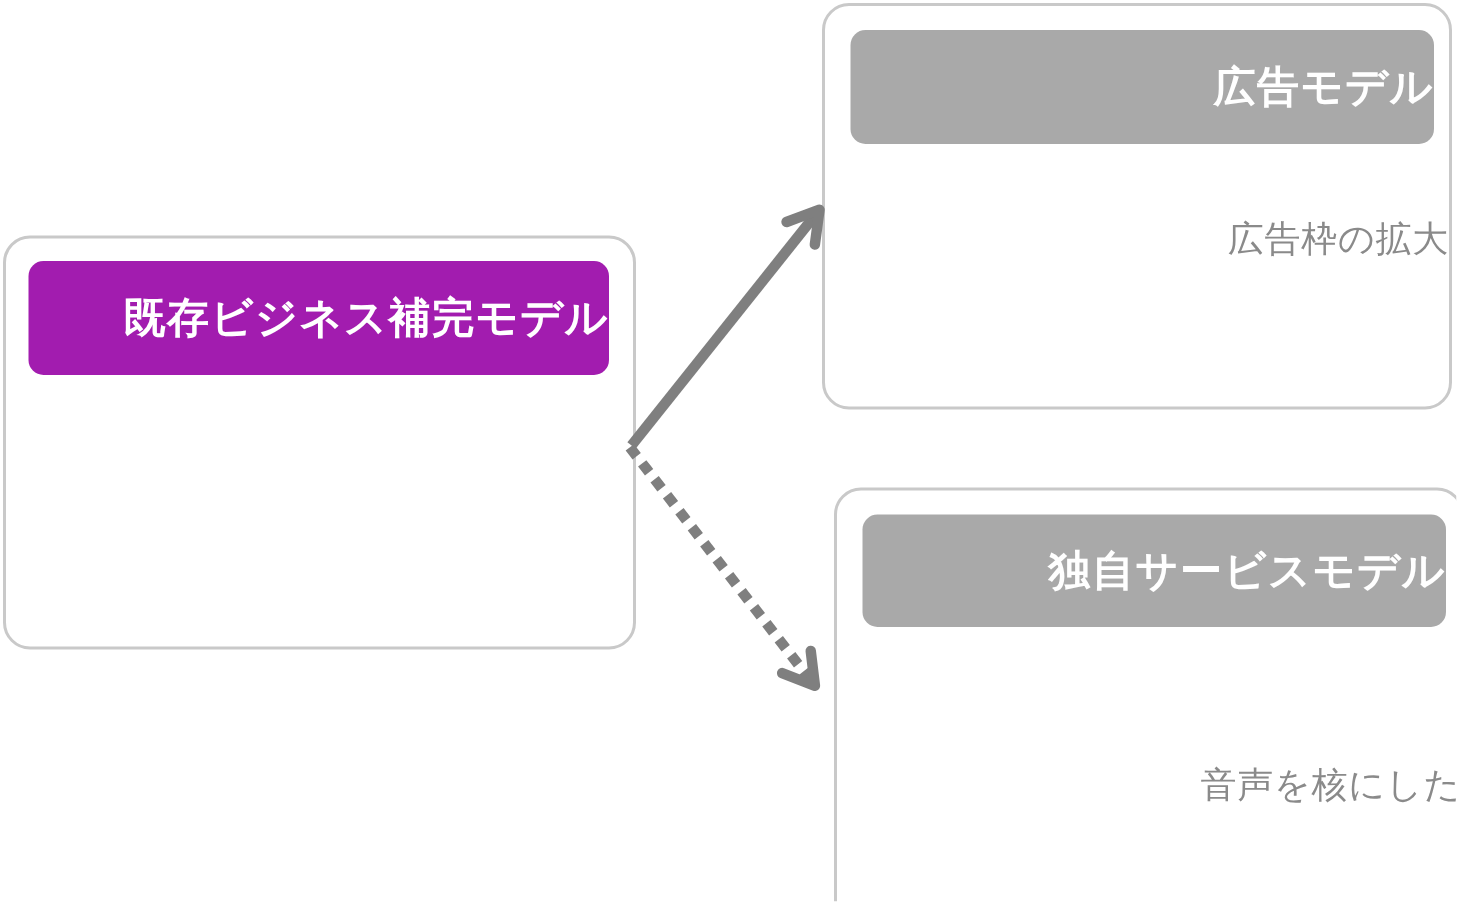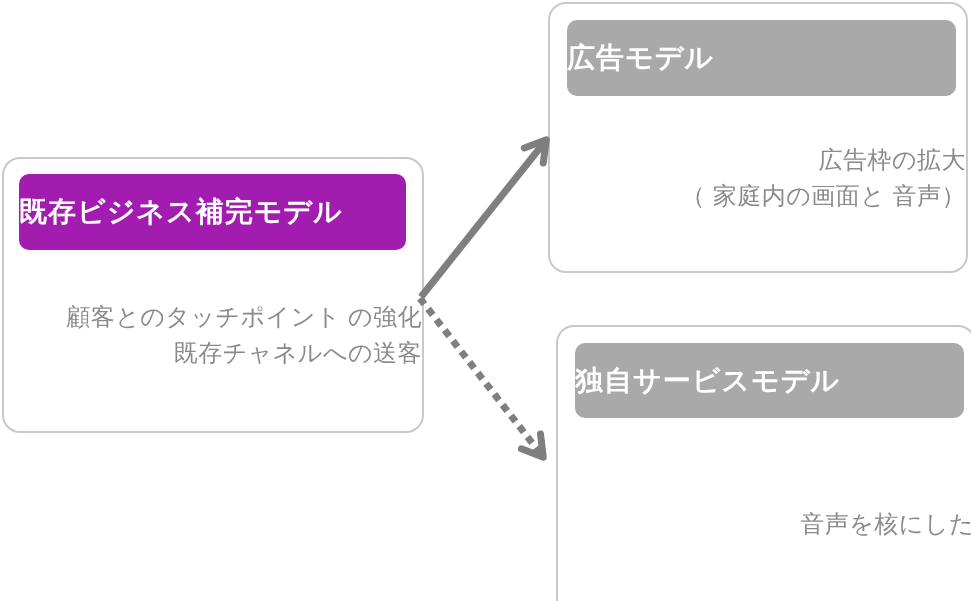--- a/index.html
+++ b/index.html
@@ -20,21 +20,21 @@
     background: #ffffff;
     border: 2px solid #c9c9c9;
     border-radius: 18px;
     box-sizing: border-box;
   }
   .header-bar {
     position: absolute;
     border-radius: 10px;
     display: flex;
     align-items: center;
-    justify-content: flex-start;
+    justify-content: flex-end;
     color: #ffffff;
     font-size: 28px;
     font-weight: 600;
     letter-spacing: 1px;
     white-space: nowrap;
   }
   .header-blue { background: #a21caf; }
   .header-gray { background: #a9a9a9; }
   .body-text {
     position: absolute;
@@ -68,33 +68,28 @@
 </style>
 </head>
 <body>
 
 <div class="canvas">
 
   <div class="outer-box" id="box-source">
     <div class="header-bar header-blue">
       <span>既存ビジネス補完モデル</span>
     </div>
-    <div class="body-text">
-      <div>顧客とのタッチポイント の強化</div>
-      <div>既存チャネルへの送客</div>
-    </div>
   </div>
 
   <div class="outer-box" id="box-ad">
     <div class="header-bar header-gray">
       <span>広告モデル</span>
     </div>
     <div class="body-text">
       <div>広告枠の拡大</div>
-      <div>（ 家庭内の画面と 音声）</div>
     </div>
   </div>
 
   <div class="outer-box" id="box-service">
     <div class="header-bar header-gray">
       <span>独自サービスモデル</span>
     </div>
     <div class="body-text">
       <div>音声を核にした</div>
     </div>

